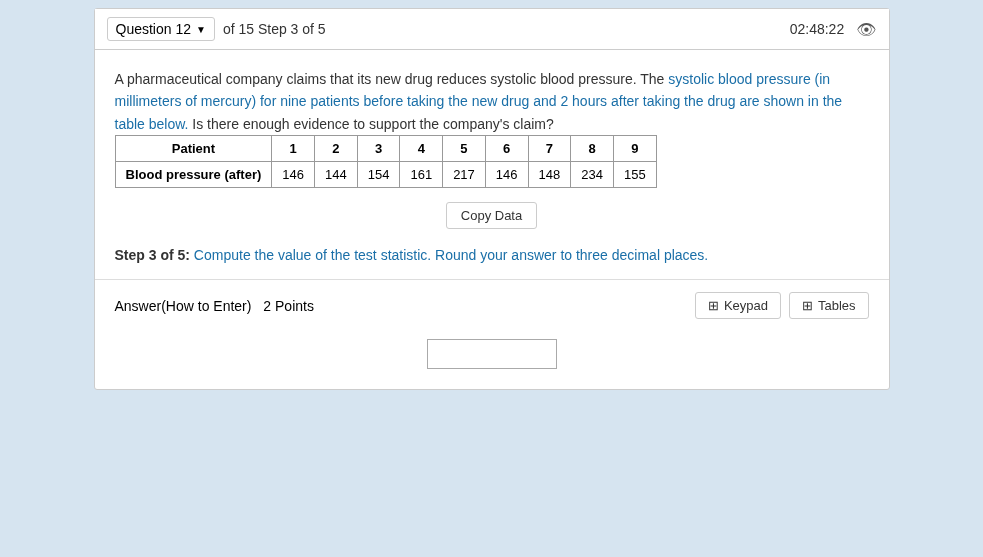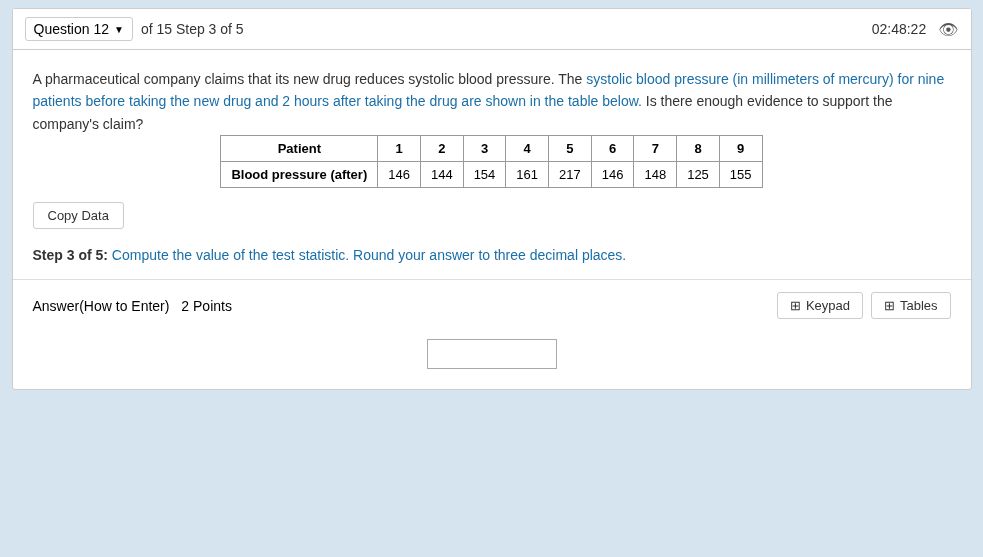--- a/index.html
+++ b/index.html
@@ -7,21 +7,21 @@
       font-family: Arial, sans-serif;
       font-size: 14px;
       background: #d6e4f0;
       display: flex;
       justify-content: center;
       align-items: flex-start;
       min-height: 557px;
       padding: 8px;
     }
     .main-container {
-      width: 960px;
+      width: 796px;
       background: #fff;
       border: 1px solid #ccc;
       border-radius: 3px;
     }
     
     .header {
       display: flex;
       align-items: center;
       justify-content: space-between;
       border-bottom: 1px solid #ccc;
@@ -87,21 +87,21 @@
     .let-line .blue { color: #1a6fa8; }
     .assume-line {
       font-size: 14px;
       color: #333;
       line-height: 1.6;
       margin-bottom: 14px;
     }
     
     .table-wrapper {
       display: flex;
-      justify-content: center;
+      justify-content: flex-start;
       margin-bottom: 14px;
     }
     .data-table {
       border-collapse: collapse;
       font-size: 13px;
     }
     .data-table th, .data-table td {
       border: 1px solid #999;
       padding: 5px 10px;
       text-align: center;
@@ -113,21 +113,21 @@
     .data-table td {
       background: #fff;
     }
     .row-label {
       font-weight: bold;
       text-align: center !important;
     }
     
     .copy-data-row {
       display: flex;
-      justify-content: flex-start;
+      justify-content: center;
       padding: 0 0 8px 0;
     }
     .copy-btn {
       border: 1px solid #ccc;
       background: #fff;
       padding: 5px 14px;
       font-size: 13px;
       cursor: pointer;
       border-radius: 3px;
       color: #333;
@@ -228,21 +228,21 @@
         <tbody>
           <tr>
             <td class="row-label">Blood pressure (after)</td>
             <td>146</td>
             <td>144</td>
             <td>154</td>
             <td>161</td>
             <td>217</td>
             <td>146</td>
             <td>148</td>
-            <td>125</td>
+            <td>234</td>
             <td>155</td>
           </tr>
         </tbody>
       </table>
     </div>
 
     <div class="copy-data-row">
       <button class="copy-btn">Copy Data</button>
     </div>
 

